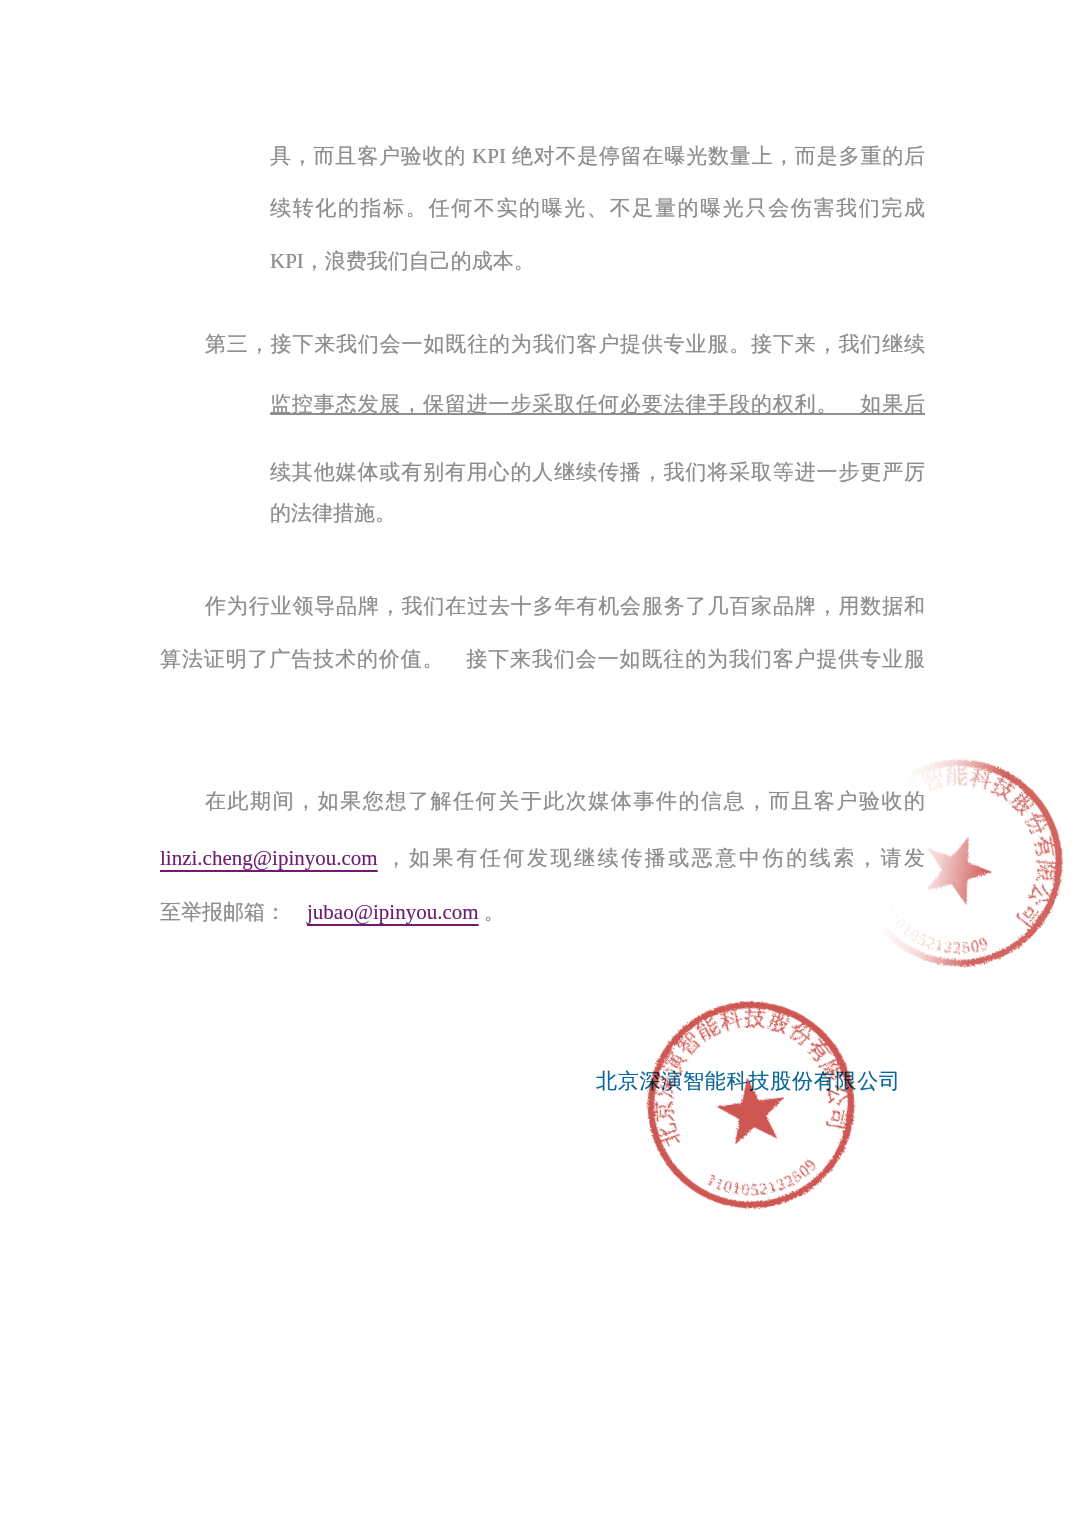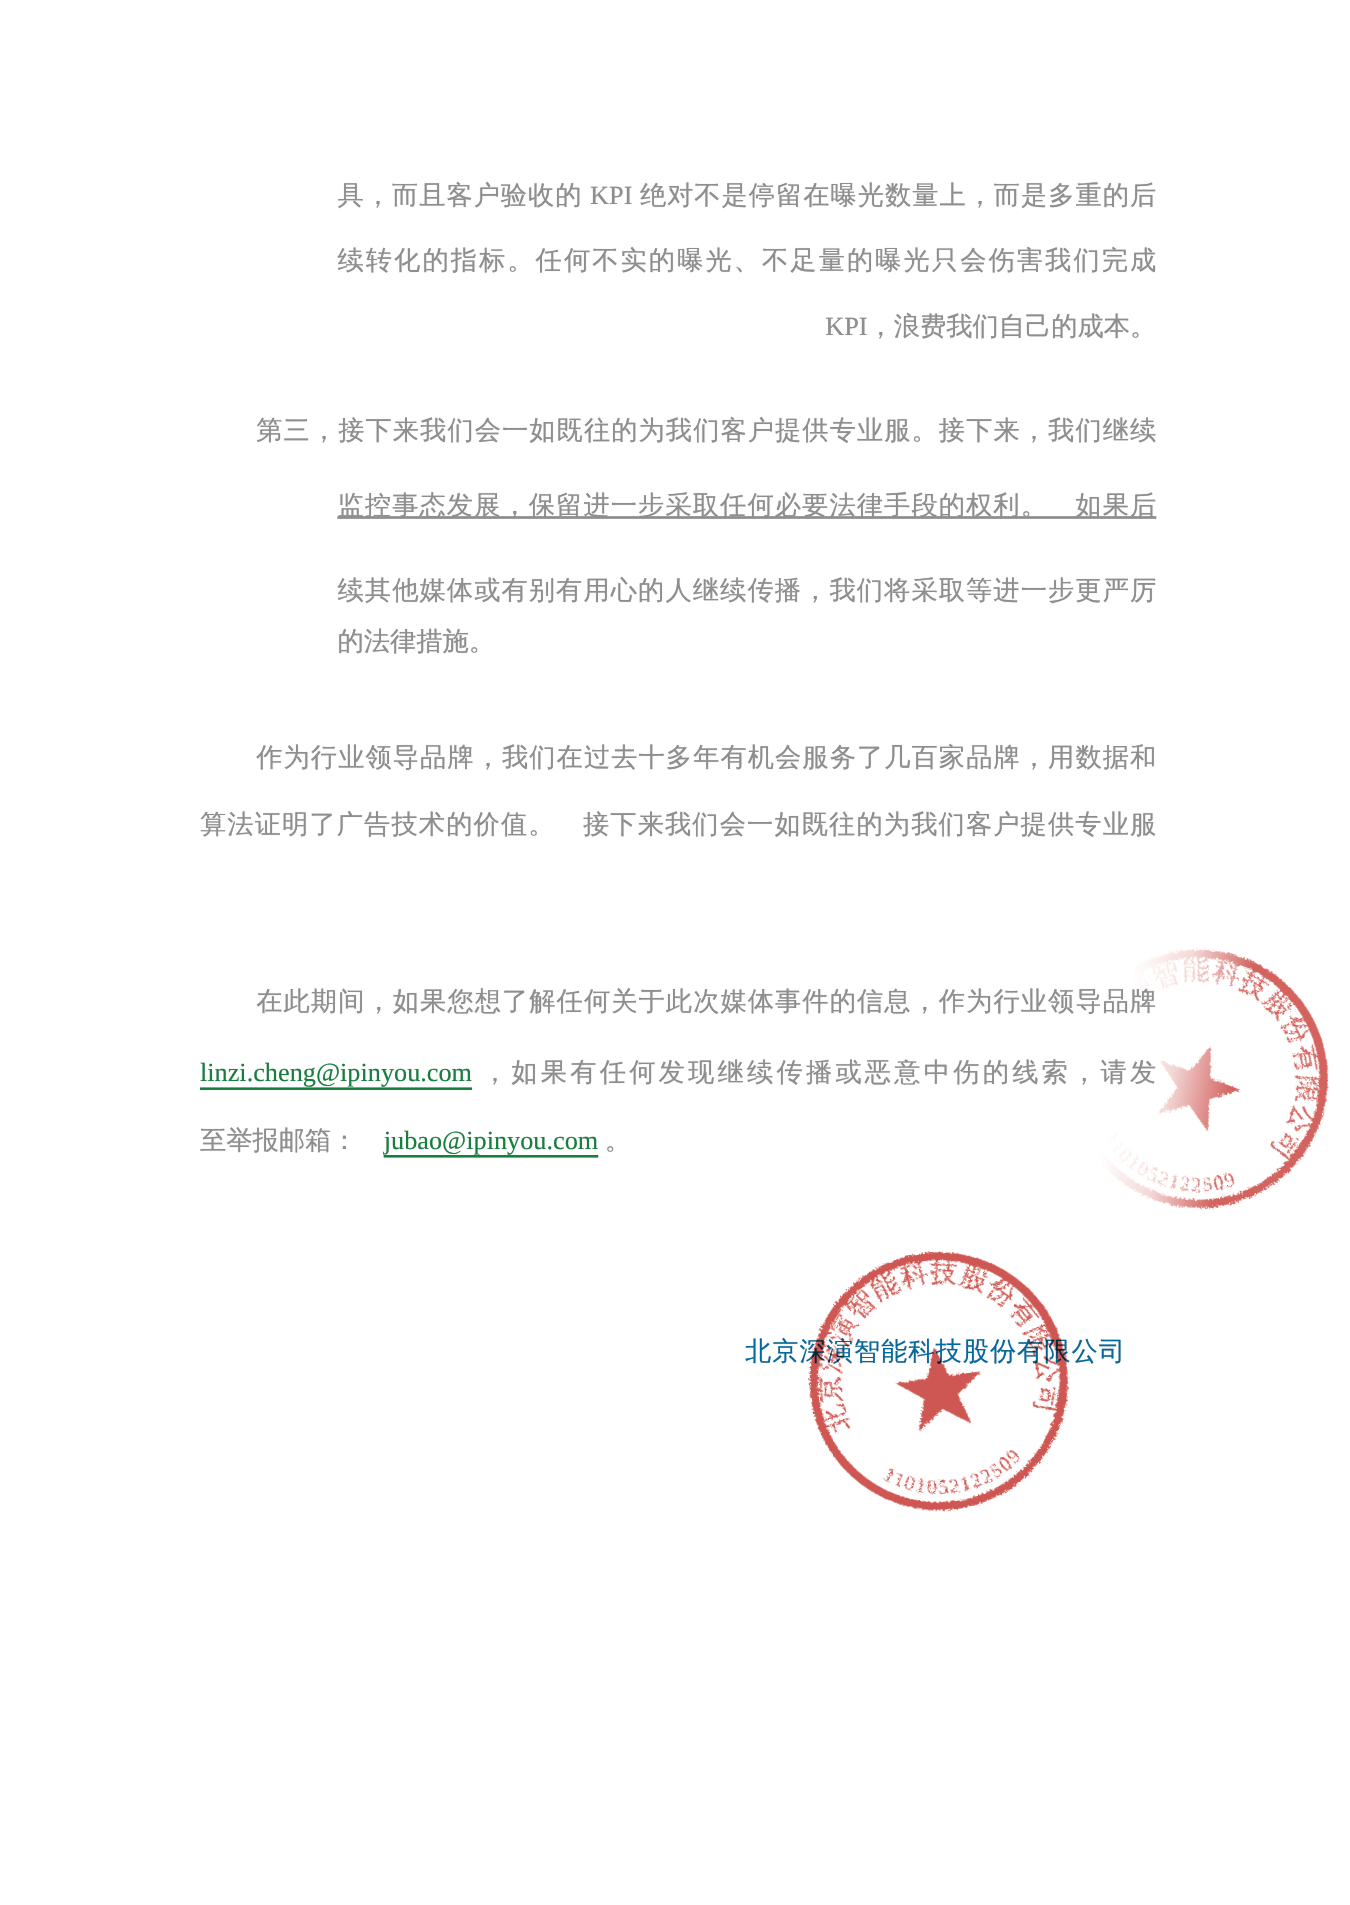--- a/index.html
+++ b/index.html
@@ -23,21 +23,21 @@
   }
   .fill{
     white-space:normal;
     text-align:justify;
     text-align-last:justify;
   }
   .email{
     text-decoration:underline;
     text-underline-offset:5px;
     text-decoration-thickness:1.5px;
-    color:#15803d;
+    color:#701a75;
   }
   .signature{
     position:absolute;
     left:596px;top:1066px;width:304px;height:30px;
     line-height:30px;font-size:21px;color:#0369a1;
     text-align:justify;text-align-last:justify;
     text-shadow:0 0 0.7px #b0b0b0;
   }
   .seal{
     position:absolute;
@@ -57,31 +57,31 @@
   }
   .seal text{font-family:"Liberation Serif", serif;}
 </style>
 </head>
 <body>
 
 <div class="page">
 
   <div class="line fill" style="left:270px;top:141px;width:655px;">具，而且客户验收的 KPI 绝对不是停留在曝光数量上，而是多重的后</div>
   <div class="line fill" style="left:270px;top:193px;width:655px;">续转化的指标。任何不实的曝光、不足量的曝光只会伤害我们完成</div>
-  <div class="line" style="left:270px;top:246px;width:655px;text-align:right;">KPI，浪费我们自己的成本。</div>
+  <div class="line" style="left:270px;top:246px;width:655px;">KPI，浪费我们自己的成本。</div>
 
   <div class="line fill" style="left:205px;top:329px;width:720px;">第三，接下来我们会一如既往的为我们客户提供专业服。接下来，我们继续</div>
   <div class="line fill" style="left:270px;top:389px;width:655px;text-decoration:underline;">监控事态发展，保留进一步采取任何必要法律手段的权利。　如果后</div>
   <div class="line fill" style="left:270px;top:443px;width:655px;margin-top:14px;">续其他媒体或有别有用心的人继续传播，我们将采取等进一步更严厉</div>
   <div class="line" style="left:270px;top:498px;width:655px;">的法律措施。</div>
 
   <div class="line fill" style="left:205px;top:591px;width:720px;">作为行业领导品牌，我们在过去十多年有机会服务了几百家品牌，用数据和</div>
   <div class="line fill" style="left:160px;top:644px;width:765px;">算法证明了广告技术的价值。　接下来我们会一如既往的为我们客户提供专业服</div>
 
-  <div class="line fill" style="left:205px;top:786px;width:720px;">在此期间，如果您想了解任何关于此次媒体事件的信息，作为行业领导品牌</div>
+  <div class="line fill" style="left:205px;top:786px;width:720px;">在此期间，如果您想了解任何关于此次媒体事件的信息，而且客户验收的</div>
   <div class="line fill" style="left:160px;top:843px;width:765px;"><span class="email">linzi.cheng@ipinyou.com</span><span> ，如果有任何发现继续传播或恶意中伤的线索，请发</span></div>
   <div class="line" style="left:160px;top:897px;width:765px;"><span>至举报邮箱：　</span><span class="email">jubao@ipinyou.com</span><span> 。</span></div>
 
   <div class="signature">北京深演智能科技股份有限公司</div>
 
   <svg class="seal seal-main" viewBox="-120 -120 240 240">
     <defs>
       <filter id="rough1" x="-20%" y="-20%" width="140%" height="140%">
         <feTurbulence type="fractalNoise" baseFrequency="0.55" numOctaves="2" result="n"></feTurbulence>
         <feDisplacementMap in="SourceGraphic" in2="n" scale="3.5"></feDisplacementMap>

